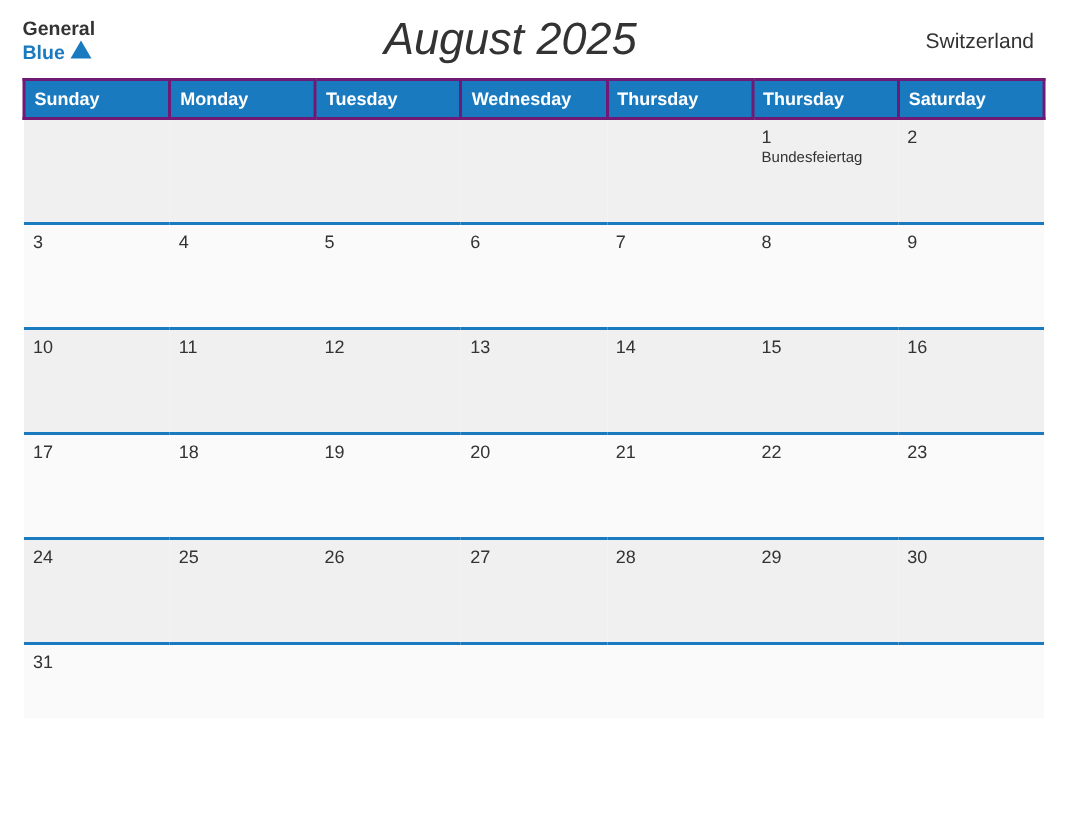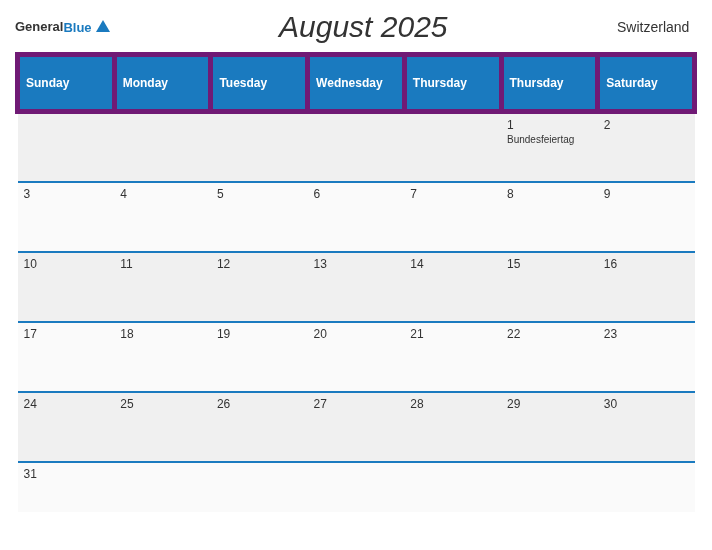--- a/index.html
+++ b/index.html
@@ -17,21 +17,21 @@
       padding: 10px 15px 10px 15px;
     }
     .header {
       display: flex;
       align-items: center;
       justify-content: space-between;
       margin-bottom: 8px;
     }
     .logo {
       display: flex;
-      flex-direction: row;
+      flex-direction: column;
       align-items: flex-start;
     }
     .logo-general {
       font-size: 13px;
       font-weight: bold;
       color: #333;
       line-height: 1.1;
     }
     .logo-blue {
       font-size: 13px;
@@ -65,23 +65,23 @@
     }
     .calendar-grid {
       width: 100%;
       border-collapse: collapse;
     }
     .day-header {
       background: #1a7abf;
       color: #fff;
       font-size: 12px;
       font-weight: bold;
-      padding: 19px 6px;
+      padding: 5px 6px;
       text-align: left;
-      border: 5px solid #701a75;
+      border: 2px solid #701a75;
     }
     .week-row {
       height: 70px;
     }
     .week-row td {
       border-top: 2px solid #1a7abf;
       border-bottom: none;
       border-left: none;
       border-right: none;
       vertical-align: top;

